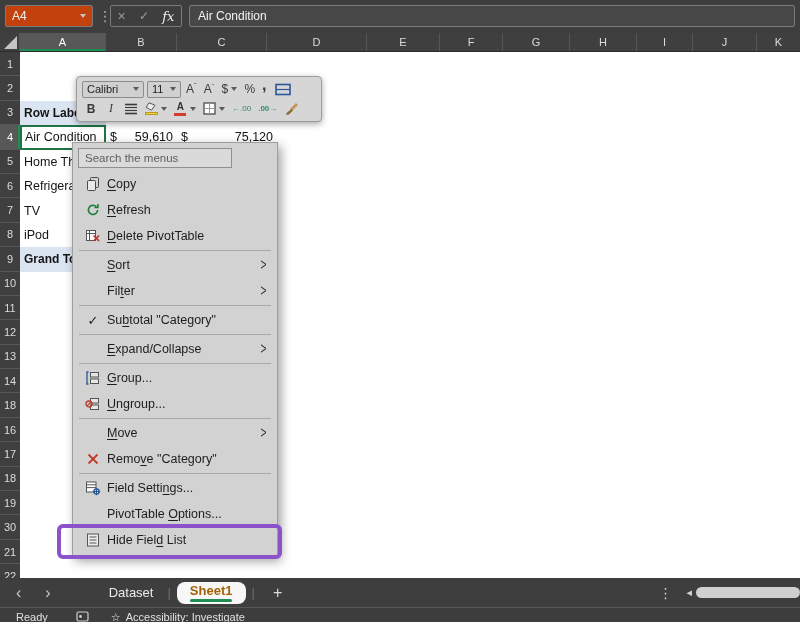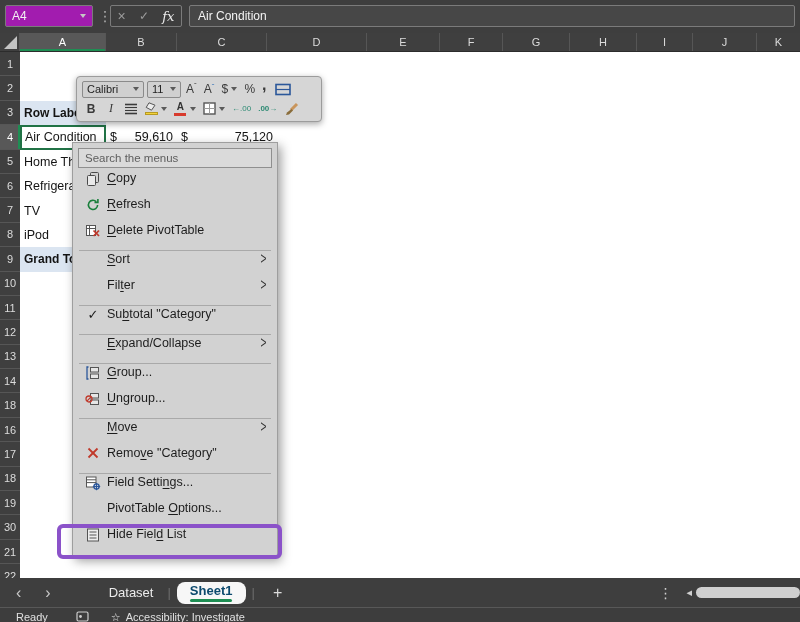--- a/index.html
+++ b/index.html
@@ -1,21 +1,21 @@
 <!DOCTYPE html>
 <html><head>
 <meta charset="utf-8">
 <style>
   html,body{margin:0;padding:0;background:#fff;}
   .app{position:relative;width:800px;height:622px;overflow:hidden;background:#fff;
        font-family:"Liberation Sans",sans-serif;-webkit-font-smoothing:antialiased;}
 
   
   .fbar{position:absolute;left:0;top:0;width:800px;height:33px;background:#3e3e3e;}
-  .namebox{position:absolute;left:5px;top:5px;width:88px;height:22px;background:#a21caf;
+  .namebox{position:absolute;left:5px;top:5px;width:88px;height:22px;background:#c2410c;
            border:1px solid #7b7b7b;border-radius:2px;display:flex;align-items:center;
            padding:0 6px;color:#f2f2f2;font-size:12px;box-sizing:border-box;}
   .namebox .dcaret{margin-left:auto;}
   .vdots{position:absolute;left:98px;top:7px;color:#b3b3b3;font-size:14px;line-height:18px;}
   .fxgroup{position:absolute;left:110px;top:5px;width:72px;height:22px;border:1px solid #7b7b7b;
            border-radius:2px;display:flex;align-items:center;justify-content:space-around;
            box-sizing:border-box;}
   .fx-x{color:#9b9b9b;font-size:14px;}
   .fx-ck{color:#9b9b9b;font-size:12px;}
   .fx-fx{color:#ececec;font-size:13px;font-style:italic;font-family:"DejaVu Serif",serif;}
@@ -75,25 +75,25 @@
   .supb{font-size:8px;position:relative;top:-3px;color:#2b6cb8;}
   .colstack{display:flex;flex-direction:column;align-items:center;line-height:1;}
   .barY{width:13px;height:3px;background:#f3d33c;border:1px solid #b79a22;box-sizing:border-box;margin-top:1px;}
   .barR{width:12px;height:3px;background:#d83b2d;margin-top:1px;}
   .tinytxt{font-size:8px;color:#3a3a3a;letter-spacing:0;}
 
   
   .cmenu{position:absolute;left:72px;top:142px;width:206px;background:#d2d2d2;
          border:1px solid #9e9e9e;box-shadow:3px 4px 10px rgba(0,0,0,.38);z-index:30;
          box-sizing:border-box;padding-bottom:3px;}
-  .menu-search{display:block;width:194px;height:20px;margin:5px 5px 3px 5px;background:#dadada;
+  .menu-search{display:block;width:154px;height:20px;margin:5px 5px 3px 5px;background:#dadada;
          border:1px solid #8f8f8f;font-size:11.5px;color:#333;padding:0 6px;box-sizing:border-box;
          font-family:"Liberation Sans",sans-serif;outline:none;}
   .menu-search::placeholder{color:#5e5e5e;opacity:1;}
-  .menu-item{display:flex;align-items:flex-start;height:26px;padding:0 10px 0 6px;font-size:12.5px;
+  .menu-item{display:flex;align-items:center;height:26px;padding:0 10px 0 6px;font-size:12.5px;
              color:#1d1d1d;box-sizing:border-box;}
   .mi-icon{width:28px;flex:none;display:flex;align-items:center;justify-content:center;}
   .mi-label{white-space:nowrap;}
   .accel{text-decoration:underline;text-underline-offset:2px;}
   .mi-arrow{margin-left:auto;color:#333;font-size:12px;transform:scale(.85,1.35);}
   .mi-check{font-size:13px;color:#1b1b1b;}
   .menu-sep{height:1px;background:#a9a9a9;margin:1px 6px;}
 
   
   .hilite{position:absolute;left:57px;top:524px;width:217px;height:27px;border:4px solid #8b52c9;
@@ -101,21 +101,21 @@
 
   
   .tabbar{position:absolute;left:0;top:578px;width:800px;height:29px;background:#3e3e3e;
           display:flex;align-items:center;z-index:10;color:#e6e6e6;}
   .navarr{color:#c8c8c8;font-size:16px;line-height:1;padding:0 4px;}
   .navarr.prev{margin-left:12px;}
   .navarr.next{margin-left:16px;}
   .tab{font-size:13px;color:#ececec;padding:0 14px;}
   .tab.first{margin-left:40px;}
   .tabsep{color:#6d6d6d;font-size:13px;}
-  .tab.active{background:#f7f7f7;color:#0c4a6e;font-weight:bold;border-radius:8px;
+  .tab.active{background:#f7f7f7;color:#a16207;font-weight:bold;border-radius:8px;
               height:22px;display:flex;flex-direction:column;align-items:center;justify-content:center;
               padding:0 13px;margin:0 6px;}
   .tab.active .greenbar{width:42px;height:3px;background:#1e8e53;border-radius:2px;margin-top:1px;}
   .addbtn{font-size:16px;color:#dcdcdc;margin-left:18px;}
   .tb-dots{margin-left:auto;color:#cfcfcf;font-size:14px;padding-right:14px;}
   .hscroll-arrow{color:#d0d0d0;font-size:11px;margin-right:4px;}
   .hscroll-thumb{width:104px;height:11px;background:#cfcfcf;border-radius:6px;margin-right:0;}
 
   
   .statusbar{position:absolute;left:0;top:607px;width:800px;height:20px;background:#3d3d3d;

